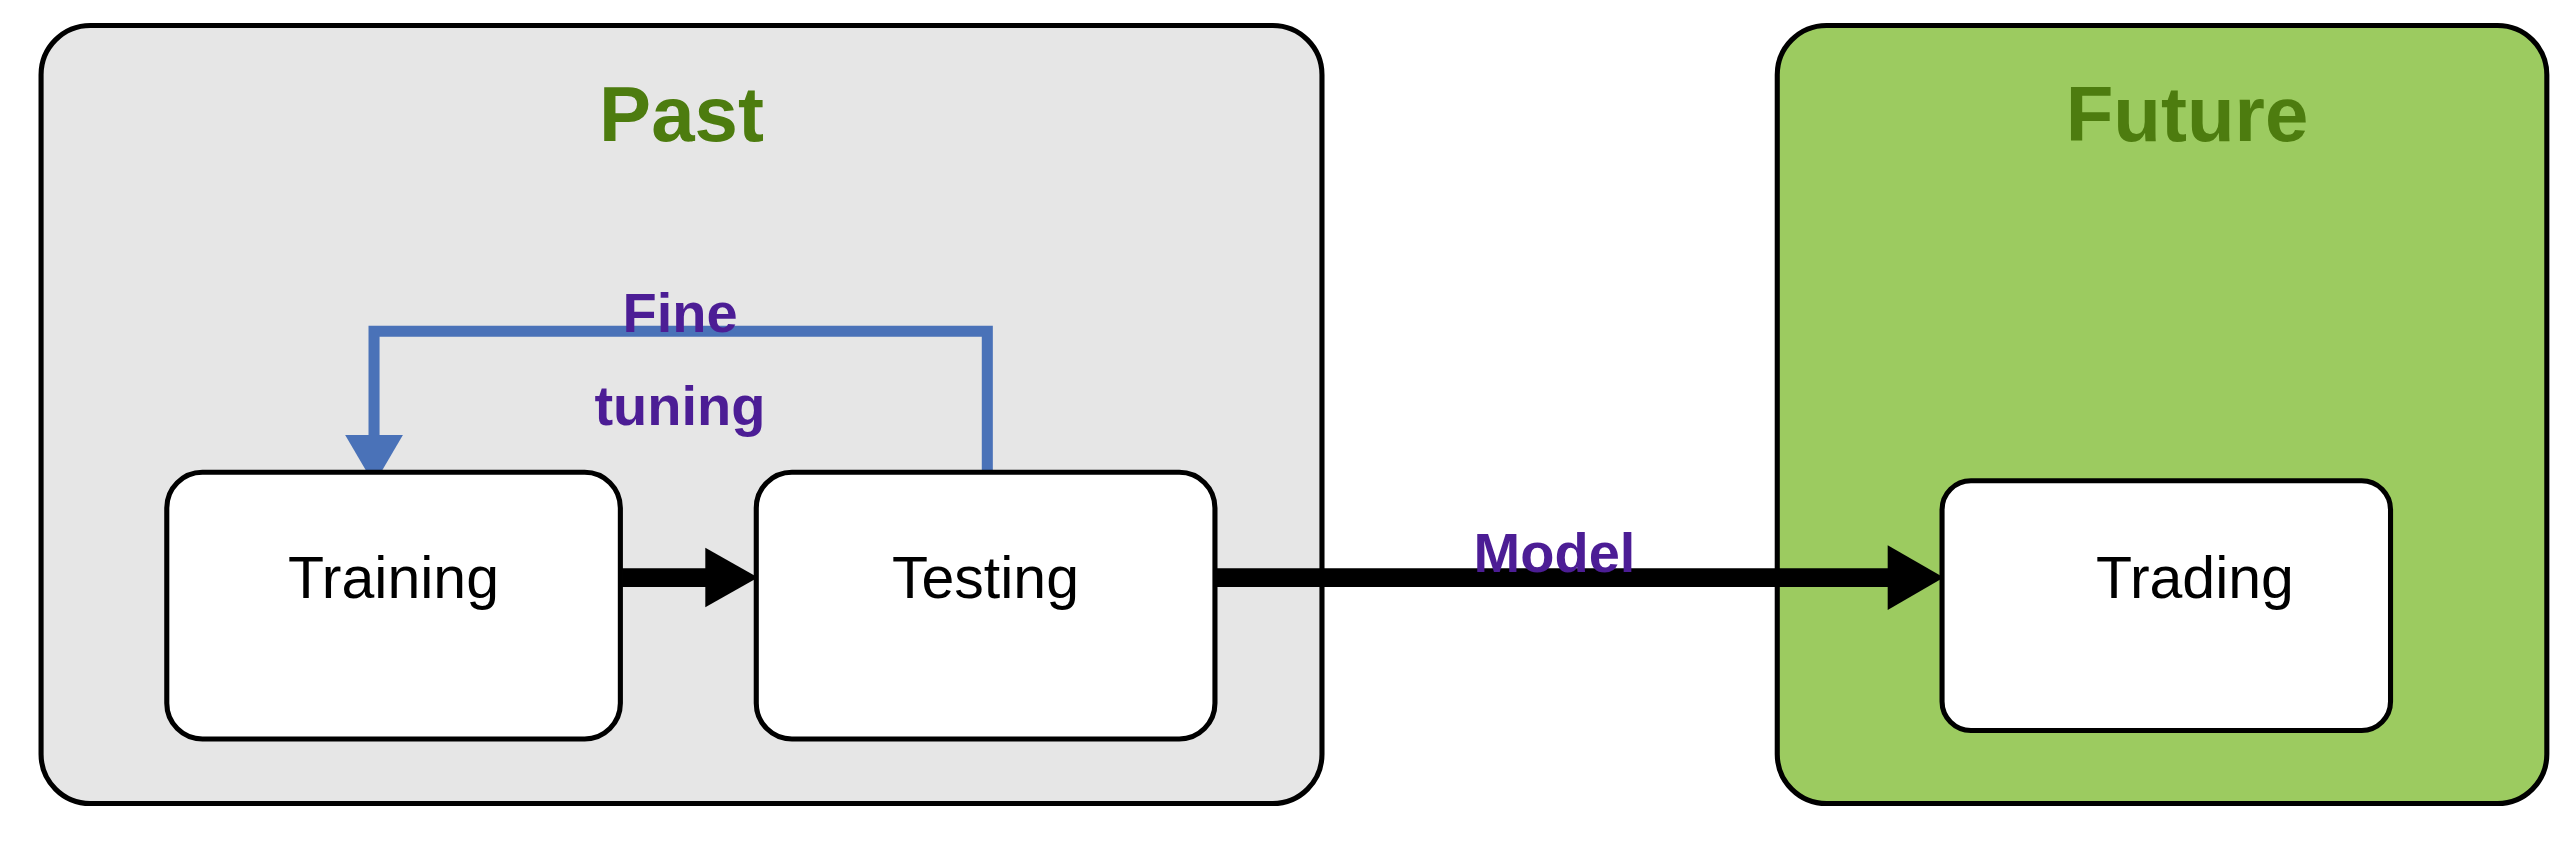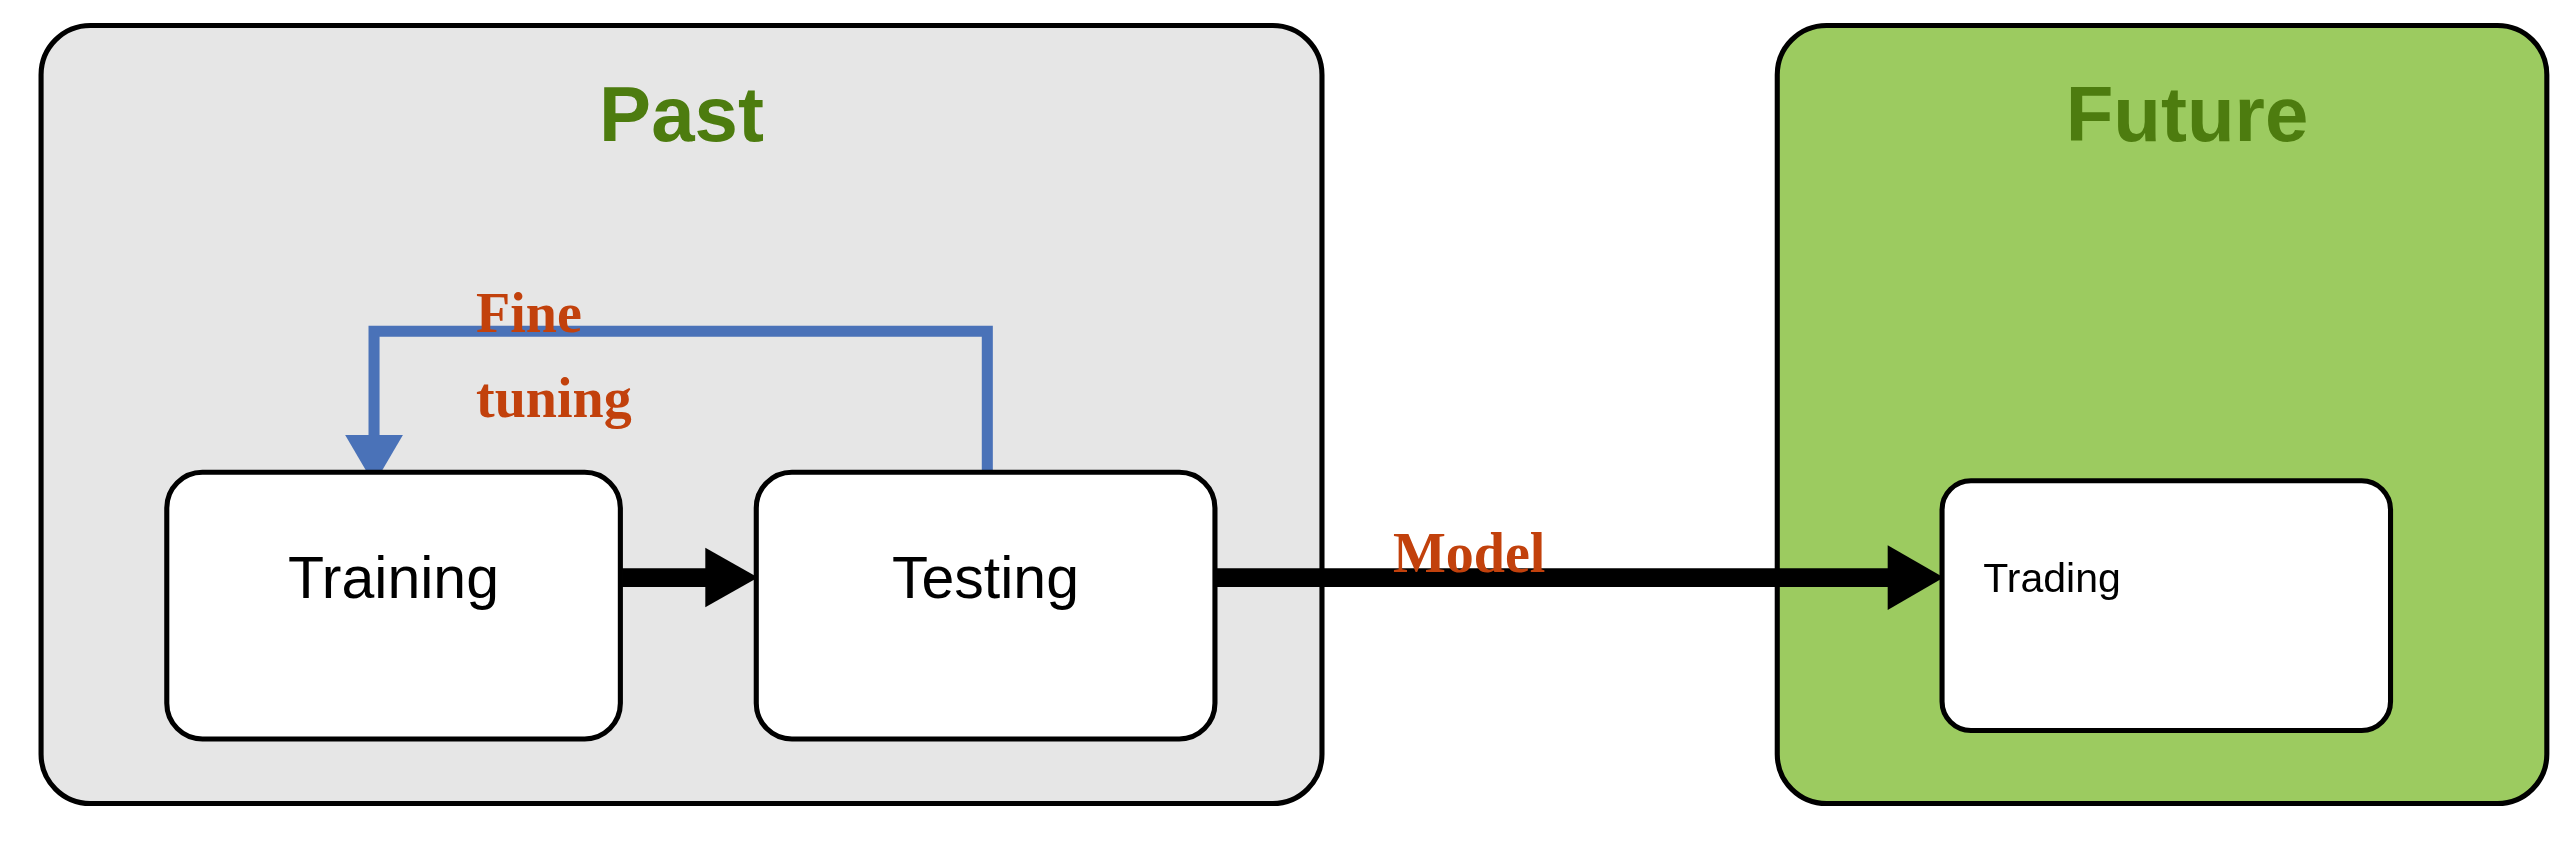--- a/index.html
+++ b/index.html
@@ -36,32 +36,31 @@
   }
   .node-label {
     position: absolute;
     color: #000000;
     line-height: 1;
     text-align: center;
     white-space: nowrap;
   }
   .edge-label {
     position: absolute;
-    color: #c2410c;
-    text-align: left;
+    color: #4c1d95;
+    text-align: center;
     white-space: nowrap;
-    font-family: Liberation Serif, serif;
   }
   #past-title      { left: 38px;   top: 75px;  width: 1287px; font-size: 78px; }
   #future-title    { left: 1776px; top: 75px;  width: 822px;  font-size: 78px; }
   #training-label  { left: 166px;  top: 578px; width: 455px;  font-size: 59px; transform: translateY(-50%); }
   #testing-label   { left: 756px;  top: 578px; width: 459px;  font-size: 59px; transform: translateY(-50%); }
-  #trading-label   { left: 1827px; top: 578px; width: 450px;  font-size: 41px; transform: translateY(-50%); }
+  #trading-label   { left: 1970px; top: 578px; width: 450px;  font-size: 59px; transform: translateY(-50%); }
   #finetune-label  { left: 476px;  top: 280px; width: 408px;  font-size: 56px; line-height: 1.18; font-weight: 600; }
-  #finetune-label .l2 { display: block; margin-top: 19px; }
+  #finetune-label .l2 { display: block; margin-top: 27px; }
   #trained-label   { left: 1393px; top: 517px; width: 323px;  font-size: 56px; line-height: 1.18; font-weight: 600; }
   #trained-label .l2 { display: block; margin-top: 3px; }
 </style>
 </head>
 <body>
 
 <div id="stage">
 
   <svg class="layer" viewBox="0 0 3032 1016" xmlns="http://www.w3.org/2000/svg">
 

